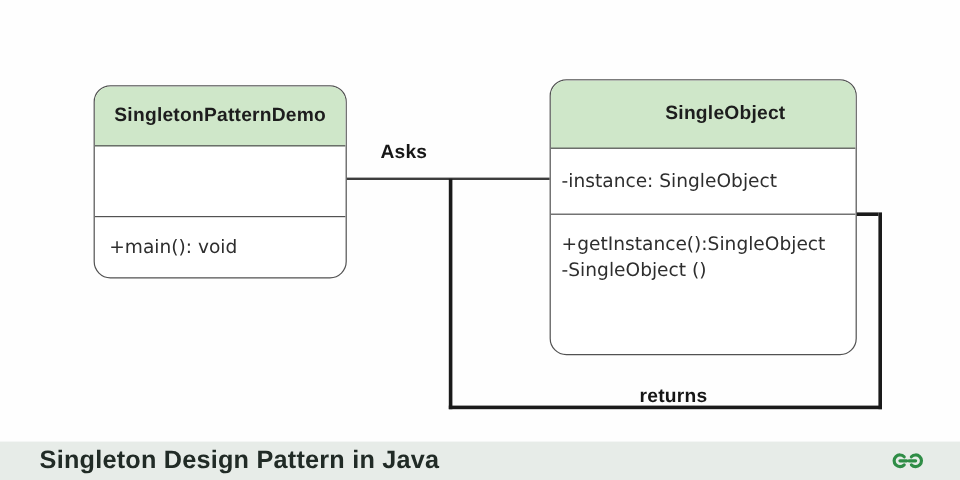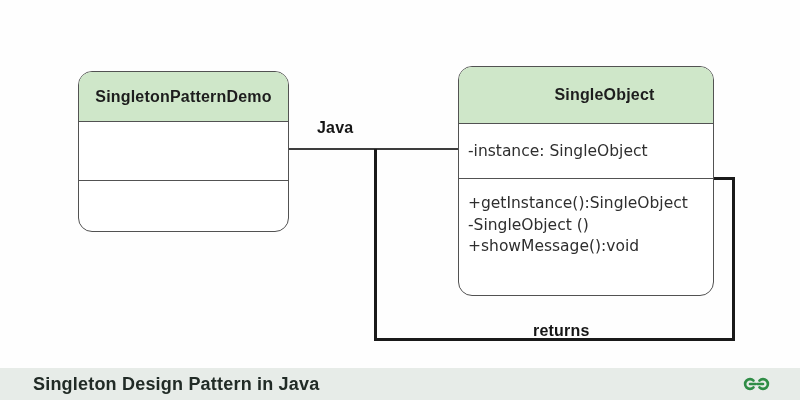--- a/index.html
+++ b/index.html
@@ -51,57 +51,59 @@
   }
   .asks-label{left:317px;top:119px;}
   .returns-label{left:533px;top:322px;}
   
   .footer{
     position:absolute;left:0;top:368px;width:800px;height:32px;background:var(--footer-bg);
     display:flex;align-items:center;justify-content:space-between;
     padding:0 30px 0 33px;box-sizing:border-box;
   }
   .footer-title{
-    font-weight:bold;font-size:18px;color:#212b26;letter-spacing:.2px;
+    font-weight:bold;font-size:21px;color:#212b26;letter-spacing:.2px;
   }
   .gfg-logo{display:block;}
 </style>
 </head>
 <body>
 
 <div class="canvas">
 
   <div class="uml-class box-left">
     <div class="cls-header">
       <span>SingletonPatternDemo</span>
     </div>
     <div class="cls-attrs"></div>
+    <div class="cls-methods">
+      <span>+main(): void</span>
+    </div>
   </div>
 
   <div class="uml-class box-right">
     <div class="cls-header">
       <span>SingleObject</span>
     </div>
     <div class="cls-attrs">
       <span>-instance: SingleObject</span>
     </div>
     <div class="cls-methods">
       <div>+getInstance():SingleObject</div>
       <div>-SingleObject ()</div>
-      <div>+showMessage():void</div>
     </div>
   </div>
 
   <div class="line asks-line"></div>
   <div class="line thick ret-v1"></div>
   <div class="line thick ret-hbot"></div>
   <div class="line thick ret-v2"></div>
   <div class="line thick ret-htop"></div>
 
-  <div class="edge-label asks-label">Java</div>
+  <div class="edge-label asks-label">Asks</div>
   <div class="edge-label returns-label">returns</div>
 
   <div class="footer">
     <span class="footer-title">Singleton Design Pattern in Java</span>
     <svg class="gfg-logo" width="27" height="18" viewBox="0 0 72 40" fill="none">
       <g stroke="#2f8d46" stroke-width="7" stroke-linecap="round" fill="none">
         <path d="M 28 11 A 13 13 0 1 0 28 29"></path>
         <path d="M 18.6 20 H 33.5"></path>
         <path d="M 44 11 A 13 13 0 1 1 44 29"></path>
         <path d="M 38.5 20 H 53.4"></path>

